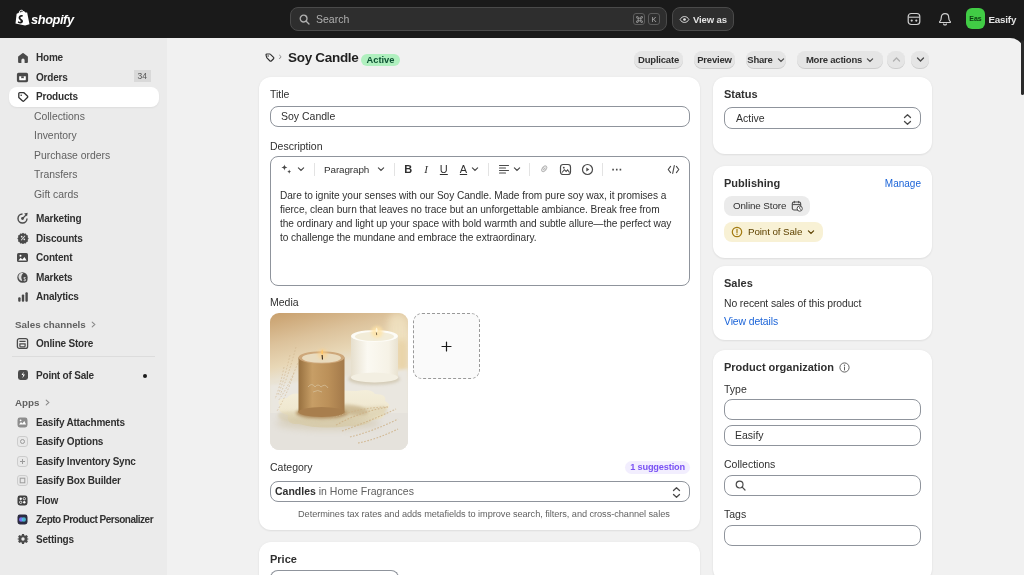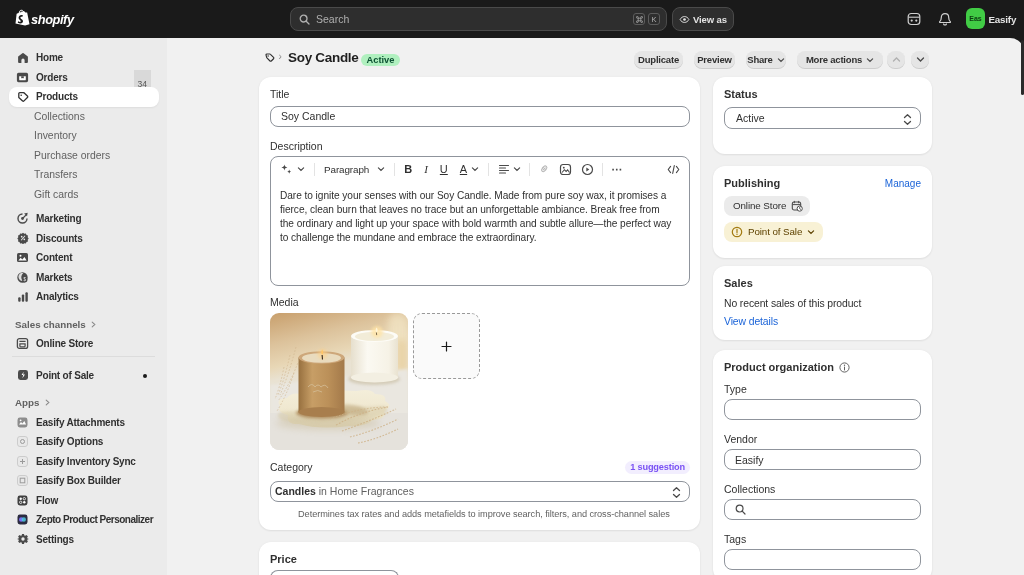--- a/index.html
+++ b/index.html
@@ -22,21 +22,21 @@
 .avatar { position:absolute; left:966px; top:8px; width:19px; height:21px; background:#41cc45; border-radius:6px; color:#0c3b10; font-size:7px; font-weight:bold; display:flex; align-items:center; justify-content:center; }
 .uname { position:absolute; left:988.5px; top:13.5px; color:#e3e3e3; font-size:9.8px; font-weight:600; letter-spacing:-0.2px; }
 
 
 .nav { position:absolute; left:0; top:10px; width:167px; }
 .nrow { height:19.5px; display:flex; align-items:center; position:relative; margin:0 8px 0 9px; border-radius:8px; }
 .nrow.sel { background:#fff; box-shadow:0 1px 2px rgba(0,0,0,0.06); }
 .nrow .nic { width:13px; margin-left:7px; display:flex; justify-content:center; }
 .nrow .ntxt { margin-left:7px; font-size:10px; font-weight:bold; letter-spacing:-0.2px; color:#303030; white-space:nowrap; }
 .nrow .sub { margin-left:25px; font-size:10.4px; font-weight:400; color:#616161; white-space:nowrap; }
-.nrow .badge34 { position:absolute; right:8px; top:2.5px; background:#d9d9d9; color:#555; font-size:8.5px; border-radius:0; padding:9px 4px; }
+.nrow .badge34 { position:absolute; right:8px; top:2.5px; background:#d9d9d9; color:#555; font-size:8.5px; border-radius:0; padding:1px 4px; }
 .nhead { height:19.5px; display:flex; align-items:center; margin-left:15px; font-size:9.8px; color:#616161; font-weight:600; }
 .nhead .chev { margin-left:4px; }
 .nsep { height:1px; background:#dcdcdc; margin:2.5px 12px 2.5px 12px; }
 .gap5 { height:5px; } .gap8 { height:8px; }
 .dot { position:absolute; right:12px; top:8px; width:4px; height:4px; border-radius:2px; background:#1a1a1a; }
 
 
 .bcrow { position:absolute; left:92px; top:9px; width:673px; height:22px; }
 .bctag { position:absolute; left:5px; top:5px; }
 .bcsep { position:absolute; left:19.5px; top:3.5px; color:#8a8a8a; font-size:10px; }
@@ -602,21 +602,20 @@
       <div class="orghead">
           <span class="ctitle">Product organization</span>
         <svg width="11" height="11" viewBox="0 0 11 11">
             <circle cx="5.5" cy="5.5" r="4.6" fill="none" stroke="#616161" stroke-width="1"></circle>
             <path d="M5.5 5v3" stroke="#616161" stroke-width="1" stroke-linecap="round"></path>
             <circle cx="5.5" cy="3.2" r="0.7" fill="#616161"></circle>
           </svg>
       </div>
       <div class="label olabel" style="margin-top:9.5px;">Type</div>
       <div class="inp oinp"></div>
-      <div class="label olabel" style="margin-top:12.5px;">Vendor</div>
       <div class="inp oinp">Easify</div>
       <div class="label olabel" style="margin-top:12.5px;">Collections</div>
       <div class="inp oinp">
           <svg width="11" height="11" viewBox="0 0 11 11">
             <circle cx="4.6" cy="4.6" r="3.4" fill="none" stroke="#4a4a4a" stroke-width="1.2"></circle>
             <line x1="7.2" y1="7.2" x2="10" y2="10" stroke="#4a4a4a" stroke-width="1.2" stroke-linecap="round"></line>
           </svg>
         </div>
       <div class="label olabel" style="margin-top:12.5px;">Tags</div>
       <div class="inp oinp"></div>

